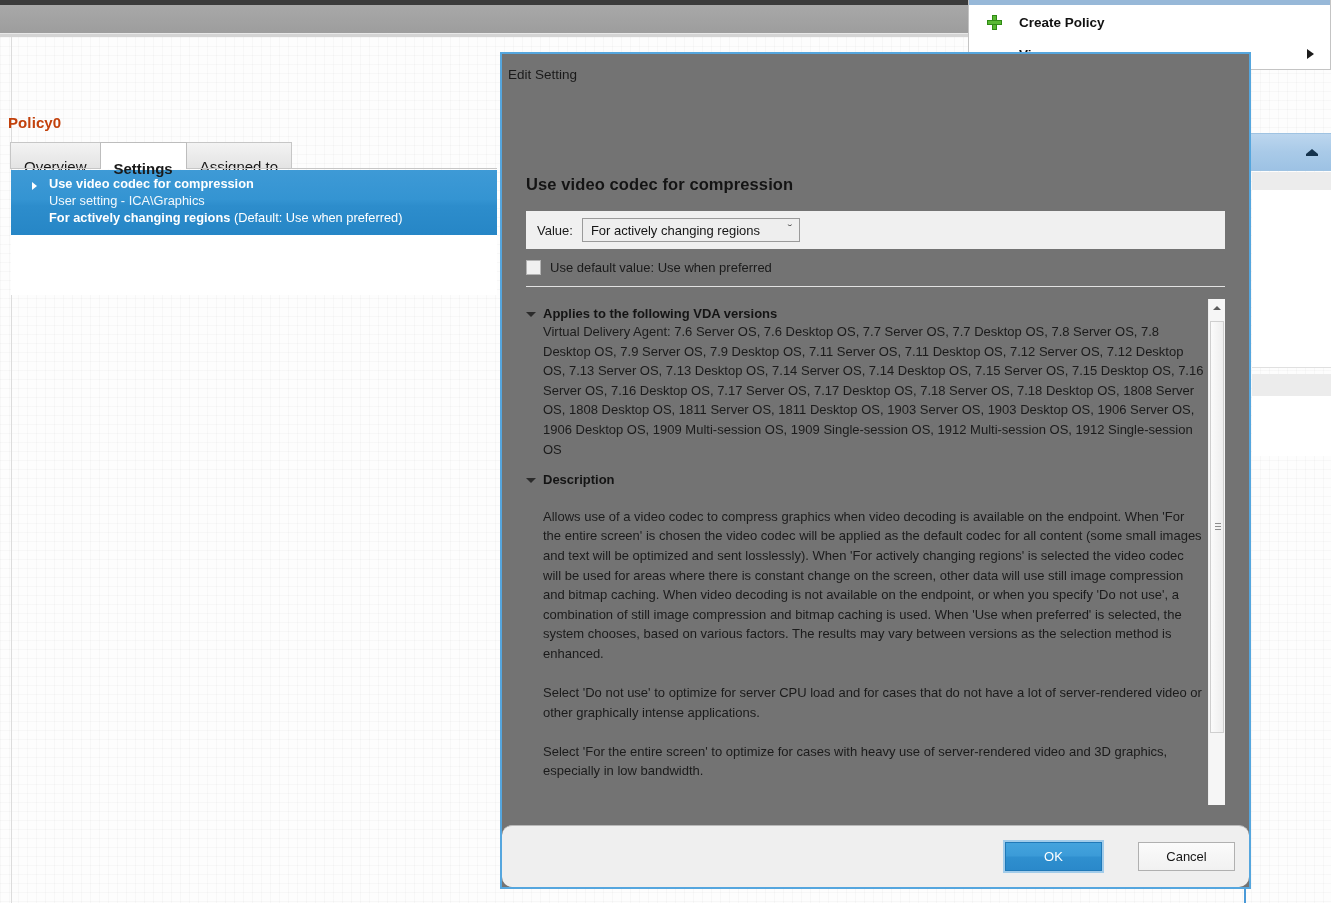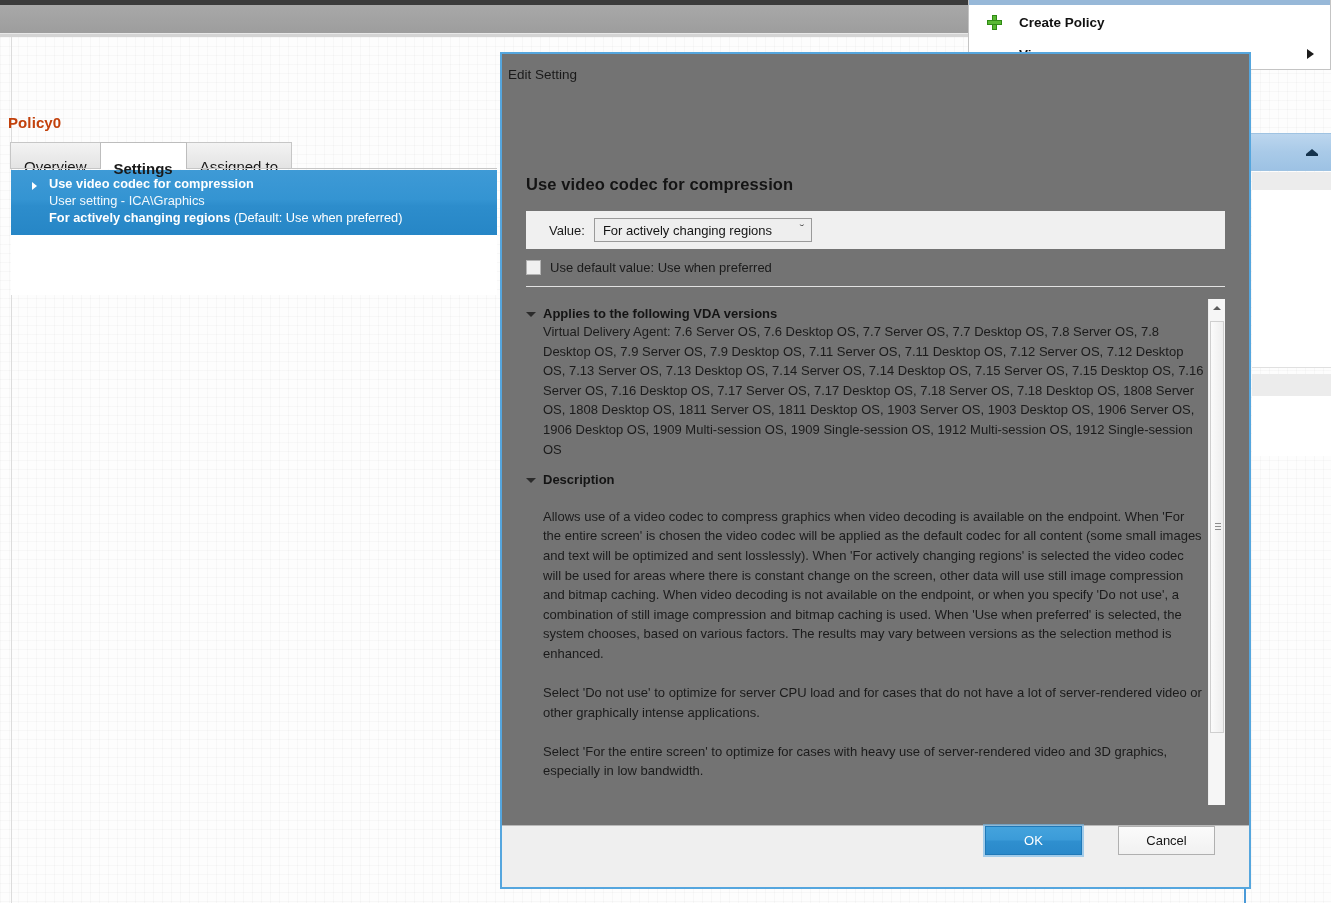--- a/index.html
+++ b/index.html
@@ -310,21 +310,21 @@
     color: #141414;
     letter-spacing: 0.1px;
   }
   
   #value-band {
     margin-top: 17px;
     height: 38px;
     background: #f0f0f0;
     display: flex;
     align-items: center;
-    padding-left: 23px;
+    padding-left: 11px;
     box-sizing: border-box;
   }
   #value-label {
     font-size: 13px;
     color: #1a1a1a;
     margin-right: 9px;
   }
   #value-combo {
     height: 24px;
     min-width: 218px;
@@ -471,23 +471,25 @@
     background: repeating-linear-gradient(to bottom, #8d8d8d 0 1px, transparent 1px 3px);
   }
 
   
   #dialog-footer {
     flex: none;
     height: 62px;
     background: #efefef;
     border-top: 1px solid #b9b9b9;
     display: flex;
+    align-items: center;
     justify-content: flex-end;
-    padding-right: 34px;
-    box-sizing: border-box;
+    padding-right: 14px;
+    box-sizing: border-box;
+    border-radius: 10px;
   }
   .dlg-btn {
     height: 29px;
     width: 97px;
     font-size: 13px;
     font-family: "Liberation Sans", sans-serif;
     box-sizing: border-box;
     cursor: default;
     margin-left: 12px;
   }

